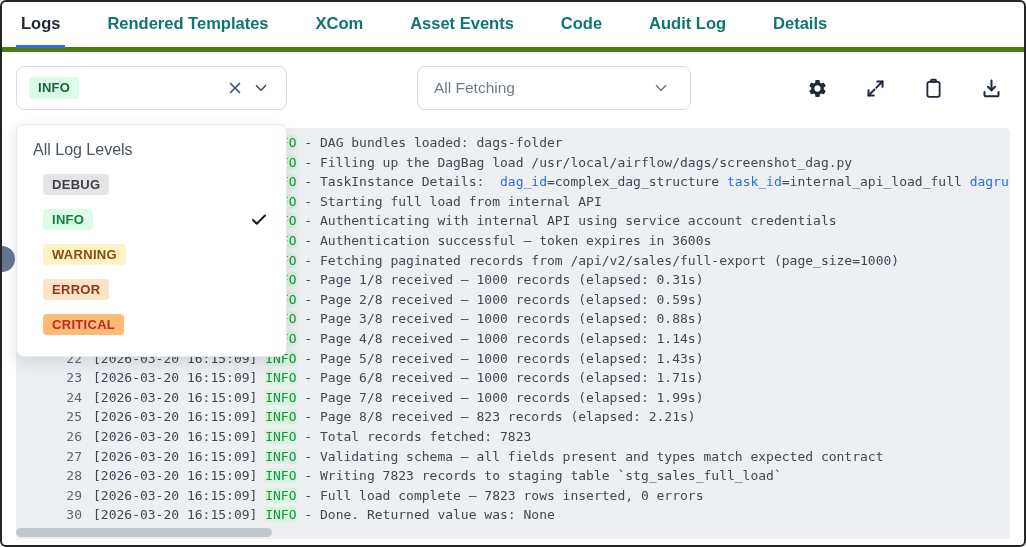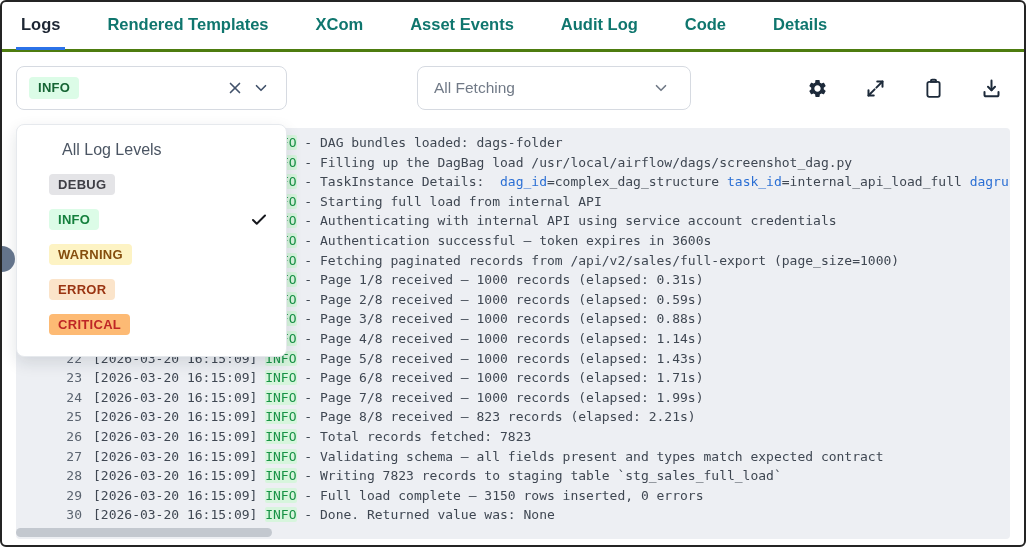--- a/index.html
+++ b/index.html
@@ -5,21 +5,21 @@
   html,body{margin:0;padding:0;background:#fff;}
   body{font-family:"Liberation Sans","DejaVu Sans",sans-serif;}
   .window{
     position:relative;width:1026px;height:547px;box-sizing:border-box;
     border:2px solid #242424;border-radius:6px;background:#fff;overflow:hidden;
   }
   
   .tabbar{
     position:absolute;left:0;top:0;right:0;height:50px;
     display:flex;align-items:stretch;gap:37px;padding-left:14px;
-    border-bottom:3px solid #4d7c0f;box-sizing:border-box;
+    border-bottom:5px solid #4d7c0f;box-sizing:border-box;
   }
   .tab{
     display:flex;align-items:center;padding:0 5px;cursor:pointer;
     font-size:16.5px;font-weight:700;color:#0f766e;border-bottom:3px solid transparent;
     box-sizing:border-box;margin-bottom:-1px;white-space:nowrap;
   }
   .tab.active{color:#1d2633;border-bottom-color:#2b72e8;}
   
   .combo{
     position:absolute;box-sizing:border-box;height:44px;background:#fff;
@@ -51,23 +51,23 @@
   .hscroll-thumb{
     position:absolute;left:0px;bottom:2px;width:256px;height:9px;border-radius:5px;
     background:#c3c8cf;cursor:pointer;
   }
   
   .dropdown{
     position:absolute;left:14px;top:122px;width:271px;box-sizing:border-box;
     background:#fff;border:1px solid #e6e9ed;border-radius:8px;
     box-shadow:0 6px 16px rgba(20,30,50,.12);padding:10px 0 14px;z-index:5;
   }
-  .dd-header{font-size:16px;color:#4b5563;padding:6px 16px 8px;margin-left:29px;}
+  .dd-header{font-size:16px;color:#4b5563;padding:6px 16px 8px;}
   .dd-option{
-    display:flex;align-items:center;height:35px;padding:0 18px 0 32px;cursor:pointer;
+    display:flex;align-items:center;height:35px;padding:0 18px 0 2px;cursor:pointer;margin-left:24px;
   }
   .dd-option .spacer{flex:1;}
   .dd-check{width:18px;height:18px;color:#16181d;}
   
   .panel-handle{
     position:absolute;left:-13px;top:244px;width:26px;height:26px;border-radius:50%;
     background:#64748b;z-index:6;display:flex;align-items:center;justify-content:center;
     cursor:pointer;color:#fff;
   }
   .panel-handle svg{margin-left:13px;}
@@ -75,22 +75,22 @@
 </head>
 <body>
 
 <div class="window">
 
   <div class="tabbar" id="tabbar">
       <div class="tab active">Logs</div>
       <div class="tab">Rendered Templates</div>
       <div class="tab">XCom</div>
       <div class="tab">Asset Events</div>
+      <div class="tab">Code</div>
       <div class="tab">Audit Log</div>
-      <div class="tab">Code</div>
       <div class="tab">Details</div>
     </div>
 
   <div class="combo level">
     <span class="lvl-badge" id="selected-level-badge" style="background: rgb(220, 252, 231); color: rgb(22, 101, 52);">INFO</span>
     <span class="spacer"></span>
     <button class="icon-btn" title="">
       <svg width="18" height="18" viewBox="0 0 24 24" fill="none" stroke="currentColor" stroke-width="2.2" stroke-linecap="round">
           <line x1="6" y1="6" x2="18" y2="18"></line>
           <line x1="18" y1="6" x2="6" y2="18"></line>
@@ -155,21 +155,21 @@
         <div class="log-row"><span class="ln">19</span><span class="lc"><span>[2026-03-20 16:15:09] </span><span class="lvl" style="background: rgb(215, 245, 221); color: rgb(23, 146, 69);">INFO</span><span> - </span><span>Page 2/8 received — 1000 records (elapsed: 0.59s)</span></span></div>
         <div class="log-row"><span class="ln">20</span><span class="lc"><span>[2026-03-20 16:15:09] </span><span class="lvl" style="background: rgb(215, 245, 221); color: rgb(23, 146, 69);">INFO</span><span> - </span><span>Page 3/8 received — 1000 records (elapsed: 0.88s)</span></span></div>
         <div class="log-row"><span class="ln">21</span><span class="lc"><span>[2026-03-20 16:15:09] </span><span class="lvl" style="background: rgb(215, 245, 221); color: rgb(23, 146, 69);">INFO</span><span> - </span><span>Page 4/8 received — 1000 records (elapsed: 1.14s)</span></span></div>
         <div class="log-row"><span class="ln">22</span><span class="lc"><span>[2026-03-20 16:15:09] </span><span class="lvl" style="background: rgb(215, 245, 221); color: rgb(23, 146, 69);">INFO</span><span> - </span><span>Page 5/8 received — 1000 records (elapsed: 1.43s)</span></span></div>
         <div class="log-row"><span class="ln">23</span><span class="lc"><span>[2026-03-20 16:15:09] </span><span class="lvl" style="background: rgb(215, 245, 221); color: rgb(23, 146, 69);">INFO</span><span> - </span><span>Page 6/8 received — 1000 records (elapsed: 1.71s)</span></span></div>
         <div class="log-row"><span class="ln">24</span><span class="lc"><span>[2026-03-20 16:15:09] </span><span class="lvl" style="background: rgb(215, 245, 221); color: rgb(23, 146, 69);">INFO</span><span> - </span><span>Page 7/8 received — 1000 records (elapsed: 1.99s)</span></span></div>
         <div class="log-row"><span class="ln">25</span><span class="lc"><span>[2026-03-20 16:15:09] </span><span class="lvl" style="background: rgb(215, 245, 221); color: rgb(23, 146, 69);">INFO</span><span> - </span><span>Page 8/8 received — 823 records (elapsed: 2.21s)</span></span></div>
         <div class="log-row"><span class="ln">26</span><span class="lc"><span>[2026-03-20 16:15:09] </span><span class="lvl" style="background: rgb(215, 245, 221); color: rgb(23, 146, 69);">INFO</span><span> - </span><span>Total records fetched: 7823</span></span></div>
         <div class="log-row"><span class="ln">27</span><span class="lc"><span>[2026-03-20 16:15:09] </span><span class="lvl" style="background: rgb(215, 245, 221); color: rgb(23, 146, 69);">INFO</span><span> - </span><span>Validating schema — all fields present and types match expected contract</span></span></div>
         <div class="log-row"><span class="ln">28</span><span class="lc"><span>[2026-03-20 16:15:09] </span><span class="lvl" style="background: rgb(215, 245, 221); color: rgb(23, 146, 69);">INFO</span><span> - </span><span>Writing 7823 records to staging table `stg_sales_full_load`</span></span></div>
-        <div class="log-row"><span class="ln">29</span><span class="lc"><span>[2026-03-20 16:15:09] </span><span class="lvl" style="background: rgb(215, 245, 221); color: rgb(23, 146, 69);">INFO</span><span> - </span><span>Full load complete — 3150 rows inserted, 0 errors</span></span></div>
+        <div class="log-row"><span class="ln">29</span><span class="lc"><span>[2026-03-20 16:15:09] </span><span class="lvl" style="background: rgb(215, 245, 221); color: rgb(23, 146, 69);">INFO</span><span> - </span><span>Full load complete — 7823 rows inserted, 0 errors</span></span></div>
         <div class="log-row"><span class="ln">30</span><span class="lc"><span>[2026-03-20 16:15:09] </span><span class="lvl" style="background: rgb(215, 245, 221); color: rgb(23, 146, 69);">INFO</span><span> - </span><span>Done. Returned value was: None</span></span></div>
       </div>
     <div class="hscroll-thumb"></div>
   </div>
 
   <div class="dropdown">
     <div class="dd-header">All Log Levels</div>
     <div id="dd-options">
         <div class="dd-option">
           <span class="lvl-badge" style="background: rgb(228, 228, 231); color: rgb(63, 63, 70);">DEBUG</span>

